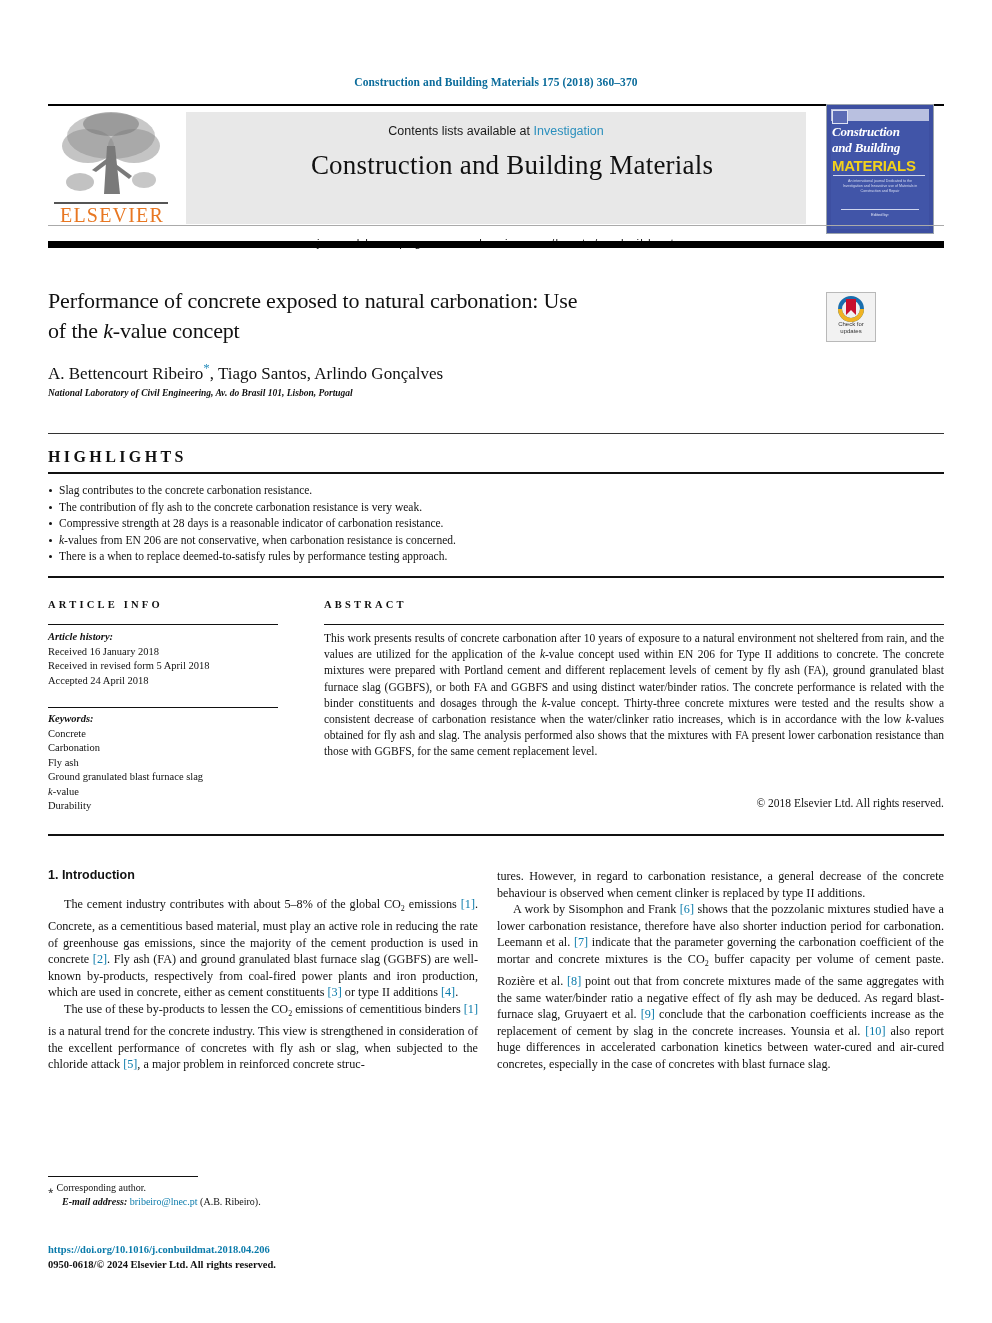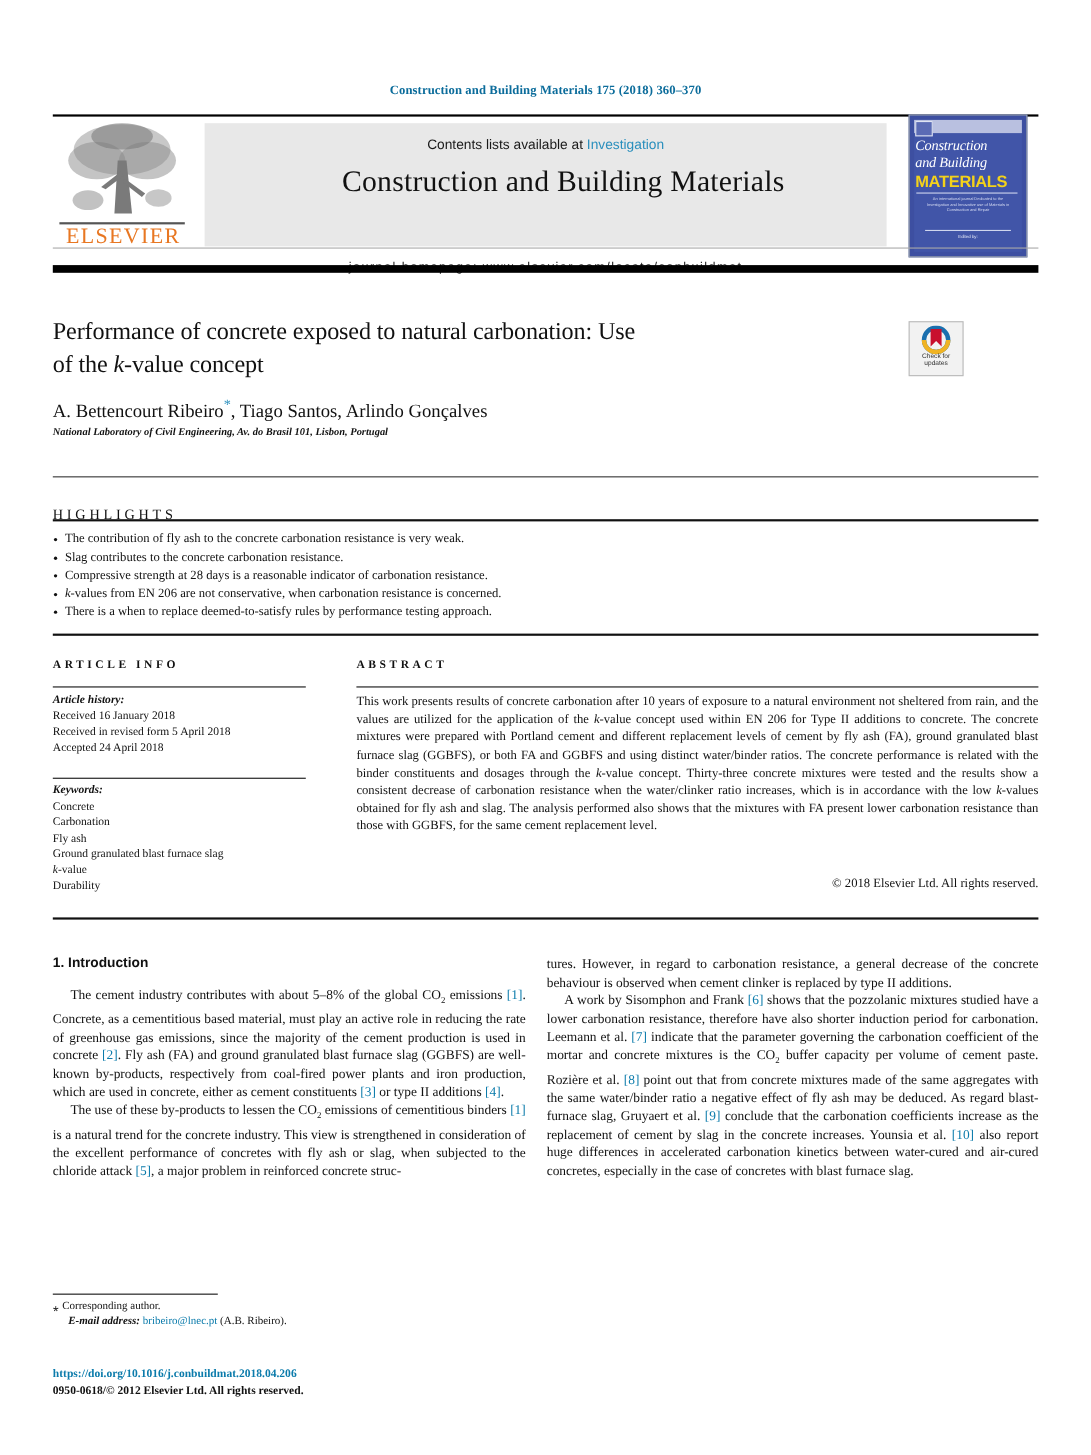--- a/index.html
+++ b/index.html
@@ -149,21 +149,21 @@
     width: 14px; height: 12px;
     background: #5b6bb5;
     border: 1px solid #dfe3f2;
   }
   .cover-l1, .cover-l2 {
     position: absolute;
     left: 5px;
     width: 96px;
     font-family: "Liberation Serif", serif;
     font-style: italic;
-    font-weight: normal;
+    font-weight: bold;
     font-size: 13px;
     color: #ffffff;
     letter-spacing: -.2px;
   }
   .cover-l1 { top: 19px; }
   .cover-l2 { top: 35px; }
   .cover-l3 {
     position: absolute;
     left: 5px; top: 52px;
     width: 96px;
@@ -278,23 +278,23 @@
     font-size: 9.5px;
     color: #111;
   }
 
   
   .hl-rule-top {
     position: absolute; left: 48px; top: 433px;
     width: 896px; height: 1px; background: #333;
   }
   .hl-heading {
-    position: absolute; left: 48px; top: 460px;
-    font-family: "Liberation Serif", serif;
-    font-weight: normal; font-size: 13px;
+    position: absolute; left: 48px; top: 448px;
+    font-family: "Liberation Serif", serif;
+    font-weight: bold; font-size: 16px;
     letter-spacing: 3.4px; color: #111;
   }
   .hl-rule-mid {
     position: absolute; left: 48px; top: 472px;
     width: 896px; height: 1.5px; background: #111;
   }
   .hl-list {
     position: absolute; left: 48px; top: 482px;
     width: 896px;
     margin: 0; padding: 0;
@@ -534,22 +534,22 @@
 
   <div class="authors">
     <span>A. Bettencourt Ribeiro</span><span class="corresp-star">*</span><span>, Tiago Santos, Arlindo Gonçalves</span>
   </div>
   <div class="affiliation">National Laboratory of Civil Engineering, Av. do Brasil 101, Lisbon, Portugal</div>
 
   <div class="hl-rule-top"></div>
   <div class="hl-heading">HIGHLIGHTS</div>
   <div class="hl-rule-mid"></div>
   <ul class="hl-list">
+    <li>Slag contributes to the concrete carbonation resistance.</li>
     <li>The contribution of fly ash to the concrete carbonation resistance is very weak.</li>
-    <li>Slag contributes to the concrete carbonation resistance.</li>
     <li>Compressive strength at 28 days is a reasonable indicator of carbonation resistance.</li>
     <li><span class="kital" style="font-style:italic">k</span>-values from EN 206 are not conservative, when carbonation resistance is concerned.</li>
     <li>There is a when to replace deemed-to-satisfy rules by performance testing approach.</li>
   </ul>
   <div class="hl-rule-bot"></div>
 
   <div class="ai-heading">ARTICLE INFO</div>
   <div class="ab-heading">ABSTRACT</div>
   <div class="ai-rule"></div>
   <div class="ab-rule"></div>
@@ -588,15 +588,15 @@
     <p class="bodytext">A work by Sisomphon and Frank <span class="ref">[6]</span> shows that the pozzolanic mixtures studied have a lower carbonation resistance, therefore have also shorter induction period for carbonation. Leemann et al. <span class="ref">[7]</span> indicate that the parameter governing the carbonation coefficient of the mortar and concrete mixtures is the CO<sub>2</sub> buffer capacity per volume of cement paste. Rozière et al. <span class="ref">[8]</span> point out that from concrete mixtures made of the same aggregates with the same water/binder ratio a negative effect of fly ash may be deduced. As regard blast-furnace slag, Gruyaert et al. <span class="ref">[9]</span> conclude that the carbonation coefficients increase as the replacement of cement by slag in the concrete increases. Younsia et al. <span class="ref">[10]</span> also report huge differences in accelerated carbonation kinetics between water-cured and air-cured concretes, especially in the case of concretes with blast furnace slag.</p>
   </div>
 
   <div class="fn-rule"></div>
   <div class="footnote">
     <span class="star">⁎</span><span>Corresponding author.</span><br>
     <span class="fn-indent"><span class="lbl">E-mail address:</span> <span class="mail">bribeiro@lnec.pt</span> <span>(A.B. Ribeiro).</span></span>
   </div>
 
   <div class="doi-line">https://doi.org/10.1016/j.conbuildmat.2018.04.206</div>
-  <div class="issn-line">0950-0618/© 2012 Elsevier Ltd. All rights reserved.</div>
+  <div class="issn-line">0950-0618/© 2024 Elsevier Ltd. All rights reserved.</div>
 
 </div>
 
 </body></html>

